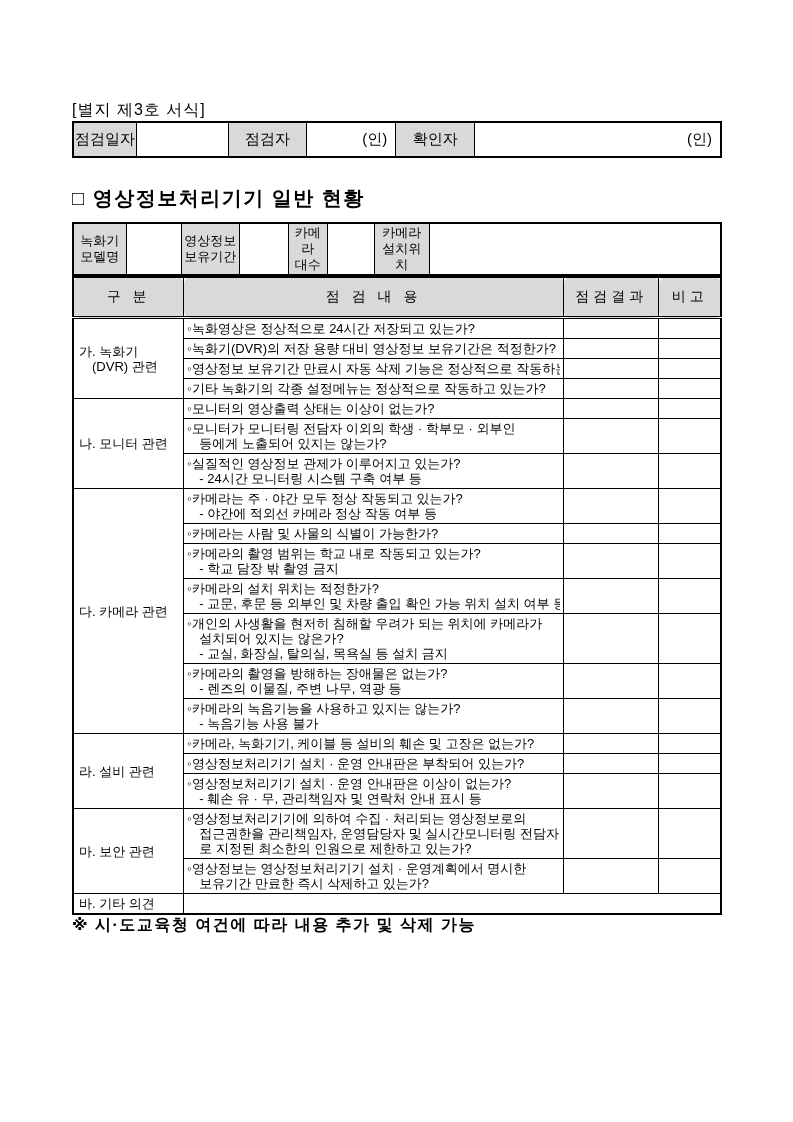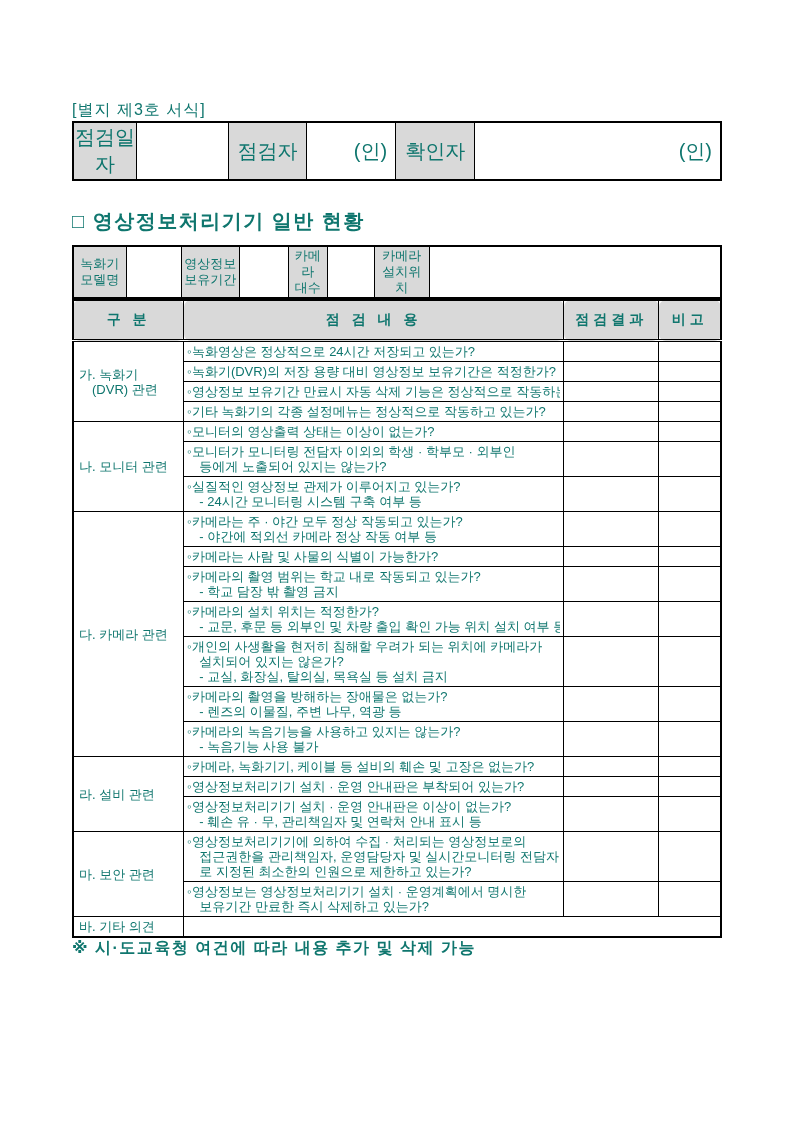--- a/index.html
+++ b/index.html
@@ -2,50 +2,50 @@
 <html lang="ko"><head>
 <meta charset="utf-8">
 <style>
   html,body { margin:0; padding:0; background:#ffffff; }
   .page {
     position:relative;
     width:793px; height:1122px;
     box-sizing:border-box;
     padding:100px 71px 0 72px;
     background:#ffffff;
-    color:#0f766e;
+    color:#000000;
     font-family:"Liberation Sans","DejaVu Sans",sans-serif;
     overflow:hidden;
   }
   .form-label { font-size:16px; letter-spacing:1px; }
   .title-wrap { text-align:center; margin:16px 0 15px; }
   .title {
     display:inline-block;
     font-size:27px; font-weight:900; letter-spacing:1px;
     border-bottom:3px solid #000; padding-bottom:2px;
   }
   table { border-collapse:collapse; width:100%; table-layout:fixed; }
   table.bordered { border:2px solid #000; }
   table.bordered td, table.bordered th { border:1px solid #000; }
   .lab { background:#d9d9d9; text-align:center; }
 
   
-  .sign-table { height:33px; font-size:20px; }
+  .sign-table { height:33px; font-size:15px; }
   .sign-table td { height:31px; }
   .sign-table td.val { text-align:right; padding-right:8px; }
 
   
   .heading { font-size:20px; font-weight:bold; letter-spacing:1.5px; margin:27px 0 10px; }
 
   
   .gen-table td { font-size:13px; line-height:16px; height:41px; padding:1px 2px; }
 
   
   .insp-table th {
-    background:#d9d9d9; font-weight:bold; font-size:14px;
+    background:#d9d9d9; font-weight:normal; font-size:14px;
     height:36px; letter-spacing:4px;
     border-bottom:3px double #000 !important;
     text-align:center;
     border-radius:7px;
   }
   .insp-table td { font-size:13px; line-height:15px; vertical-align:middle; }
   .insp-table td.cat { padding:1px 2px 1px 5px; }
   .insp-table td.content { padding:2px 3px; }
   .insp-table .line { min-height:15px; white-space:nowrap; overflow:hidden; }
   .insp-table .line.cont { padding-left:12px; }

